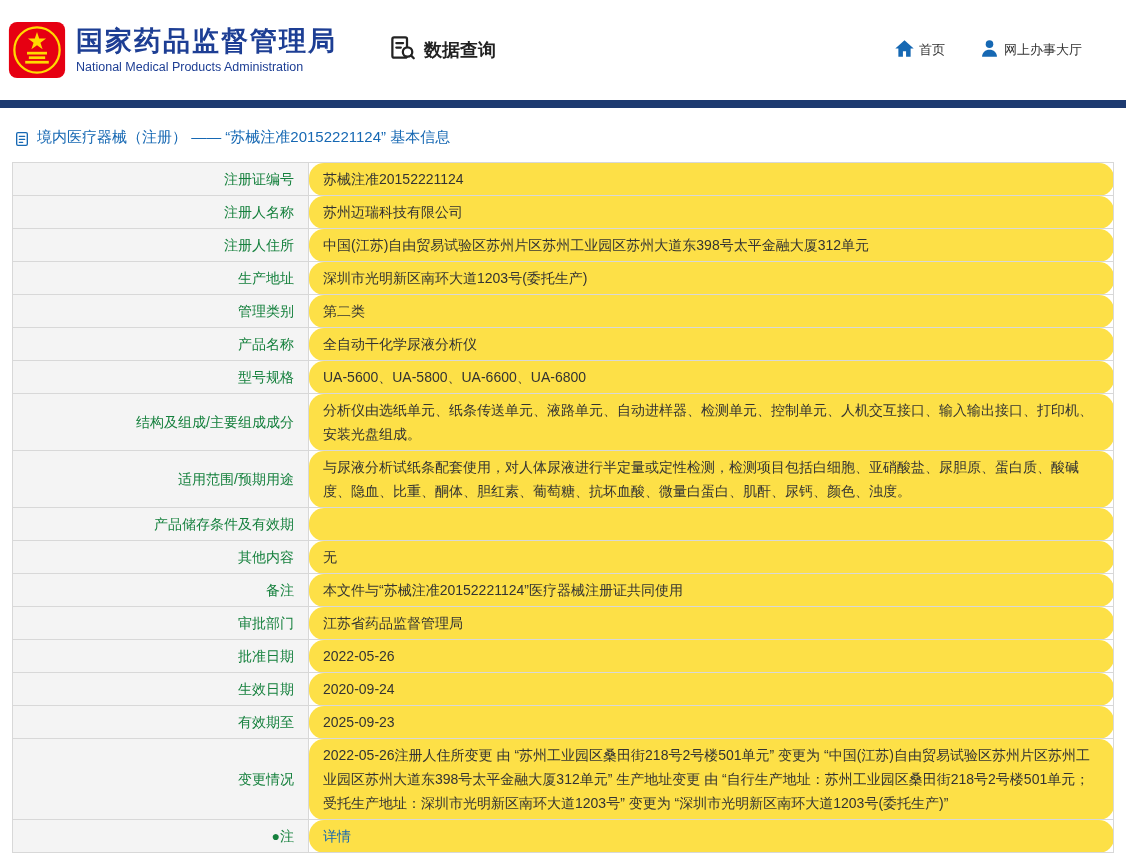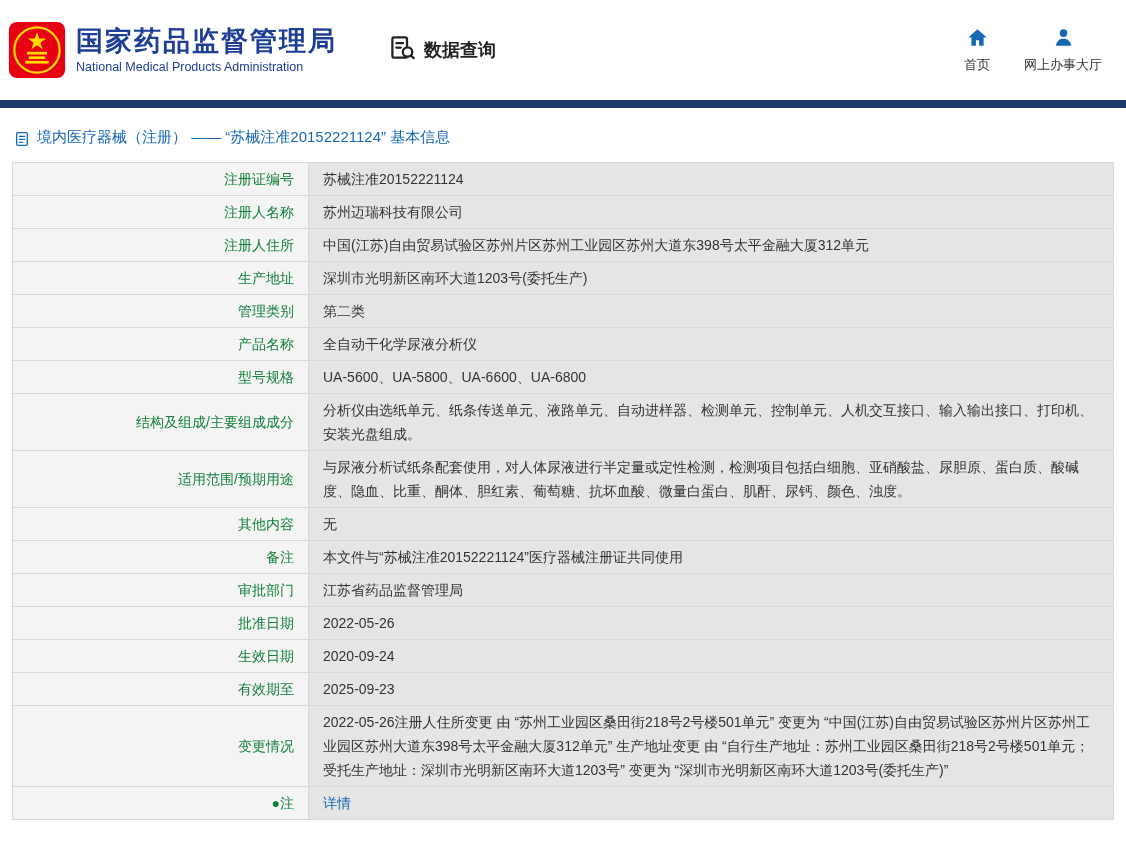--- a/index.html
+++ b/index.html
@@ -8,21 +8,21 @@
     font-family: "Liberation Sans", "DejaVu Sans", sans-serif;
     color: #333;
   }
   .page { width: 1126px; min-height: 867px; background: #fff; }
 
   
   .header {
     display: flex;
     align-items: center;
     height: 100px;
-    padding: 0 24px 0 8px;
+    padding: 0 44px 0 8px;
     background: #fff;
   }
   .brand { display: flex; align-items: center; gap: 10px; }
   .emblem svg { display: block; }
   .brand-text { display: flex; flex-direction: column; }
   .brand-cn {
     font-size: 27px;
     font-weight: 700;
     letter-spacing: 2px;
     color: var(--brand-blue, #1d3e94);
@@ -38,21 +38,21 @@
     align-items: center;
     gap: 8px;
     margin-left: 52px;
     font-size: 18px;
     font-weight: 600;
     color: #222;
   }
   .header-nav { margin-left: auto; display: flex; gap: 34px; }
   .nav-item {
     display: flex;
-    flex-direction: column;
+    flex-direction: row;
     align-items: center;
     gap: 4px;
     text-decoration: none;
     cursor: pointer;
   }
   .nav-label { font-size: 13px; color: #333; white-space: nowrap; }
 
   .navy-bar { height: 8px; background: var(--bar-navy, #1d3a70); }
 
   
@@ -80,21 +80,21 @@
     padding: 4px 14px;
     vertical-align: middle;
     word-break: break-all;
   }
   .info-table th {
     width: 296px;
     background: var(--label-bg, #f4f4f4);
     text-align: right;
     color: #15803d;
   }
-  .info-table td { text-align: left; color: #333; background: #e5e5e5; }
+  .info-table td { text-align: left; color: #333; background: #fde047; border-radius: 15px; }
   .info-table td:empty::after { content: "\00a0"; }
   .info-table a {
     color: var(--link-blue, #1668b3);
     text-decoration: none;
     cursor: pointer;
   }
 </style>
 </head>
 <body>
 
@@ -199,20 +199,24 @@
           </tr>
           <tr>
             <th>结构及组成/主要组成成分</th>
             <td>分析仪由选纸单元、纸条传送单元、液路单元、自动进样器、检测单元、控制单元、人机交互接口、输入输出接口、打印机、安装光盘组成。</td>
           </tr>
           <tr>
             <th>适用范围/预期用途</th>
             <td>与尿液分析试纸条配套使用，对人体尿液进行半定量或定性检测，检测项目包括白细胞、亚硝酸盐、尿胆原、蛋白质、酸碱度、隐血、比重、酮体、胆红素、葡萄糖、抗坏血酸、微量白蛋白、肌酐、尿钙、颜色、浊度。</td>
           </tr>
           <tr>
+            <th>产品储存条件及有效期</th>
+            <td></td>
+          </tr>
+          <tr>
             <th>其他内容</th>
             <td>无</td>
           </tr>
           <tr>
             <th>备注</th>
             <td>本文件与“苏械注准20152221124”医疗器械注册证共同使用</td>
           </tr>
           <tr>
             <th>审批部门</th>
             <td>江苏省药品监督管理局</td>

